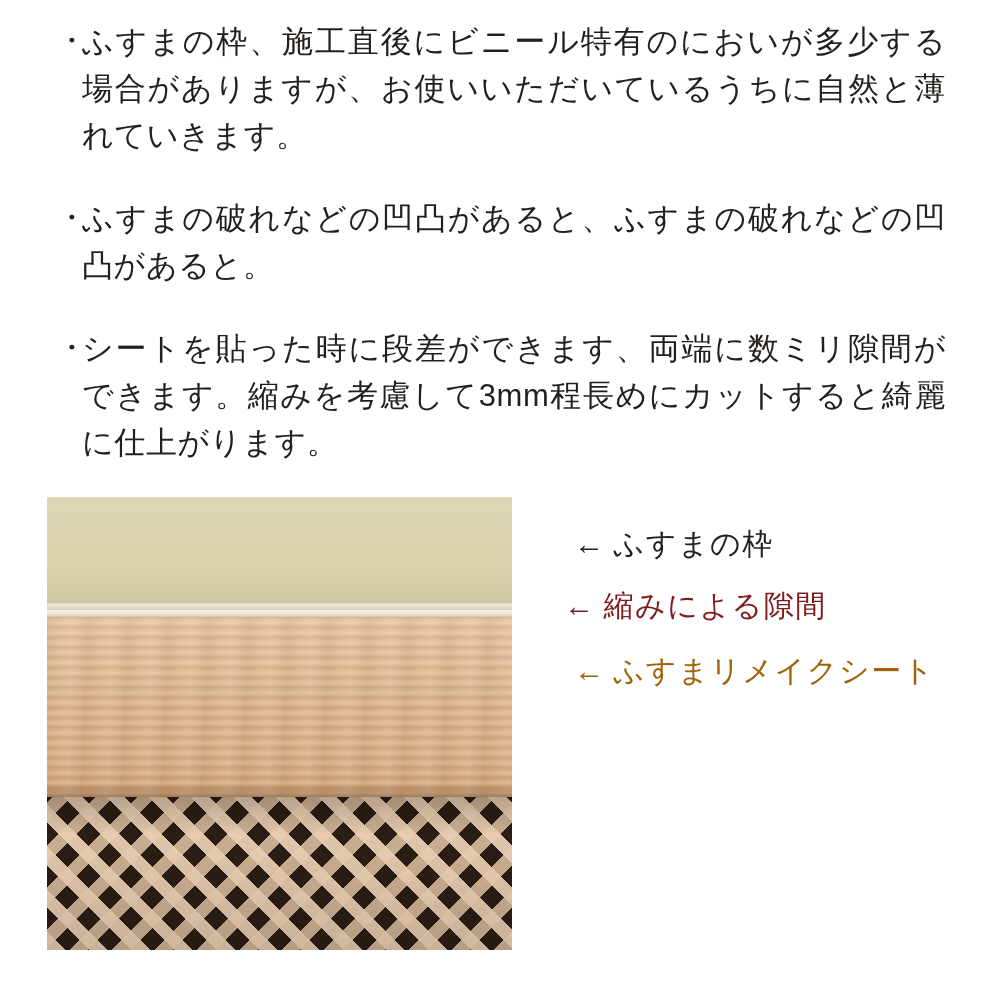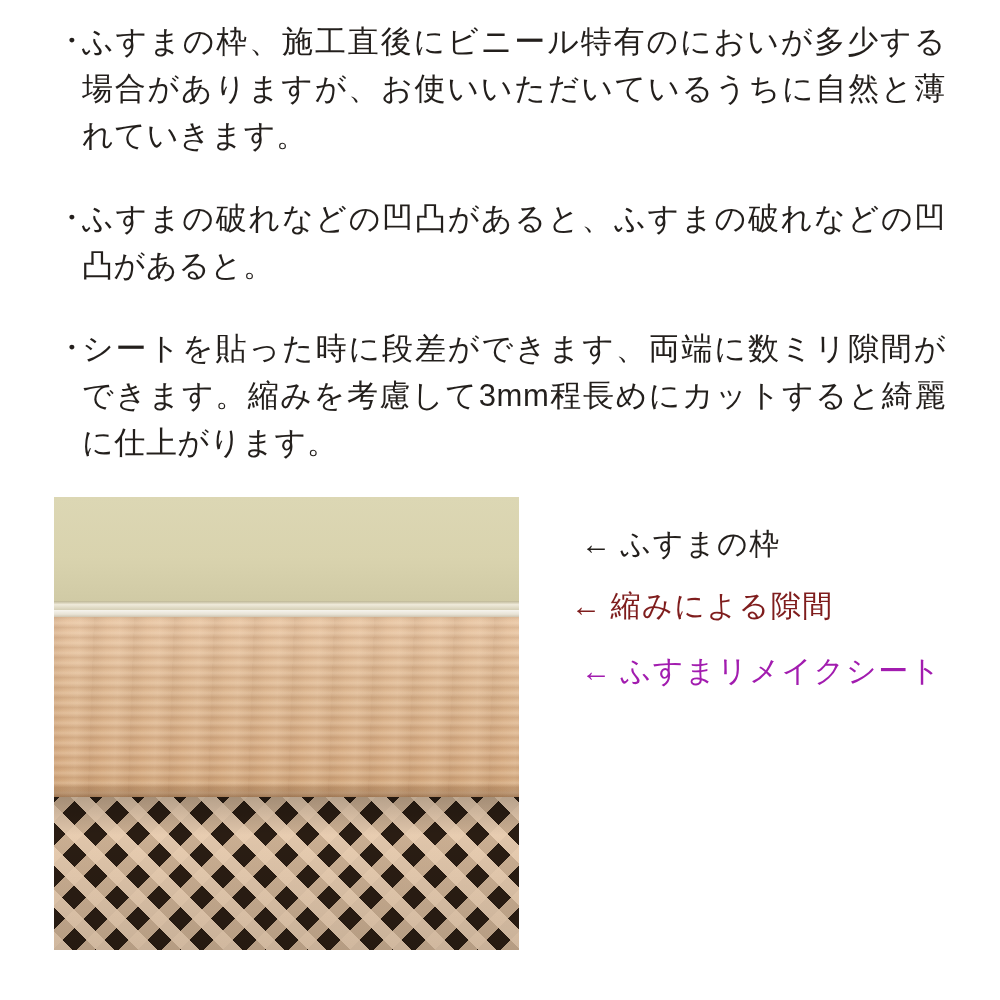--- a/index.html
+++ b/index.html
@@ -51,21 +51,21 @@
     line-height: 47px;
     letter-spacing: 0.6px;
     color: #231f1c;
     text-align: justify;
     text-justify: inter-character;
   }
 
   
   .figure-row {
     position: absolute;
-    left: 54px;
+    left: 47px;
     top: 497px;
     width: 890px;
     height: 470px;
   }
 
   .photo {
     position: absolute;
     left: 0;
     top: 0;
     width: 465px;
@@ -163,21 +163,21 @@
     font-size: 30px;
     line-height: 38px;
     letter-spacing: 1.5px;
     white-space: nowrap;
   }
   .label .arrow {
     margin-right: 8px;
   }
   .label-frame { top: 28px;  left: 57px; color: #231f1c; }
   .label-gap   { top: 90px;  left: 47px; color: #7f1d1d; }
-  .label-sheet { top: 155px; left: 57px; color: #a21caf; }
+  .label-sheet { top: 155px; left: 57px; color: #a16207; }
 </style>
 </head>
 <body>
 
 <div class="page">
 
   <div class="notes">
 
     <div class="note">
       <span class="note-bullet">・</span>

